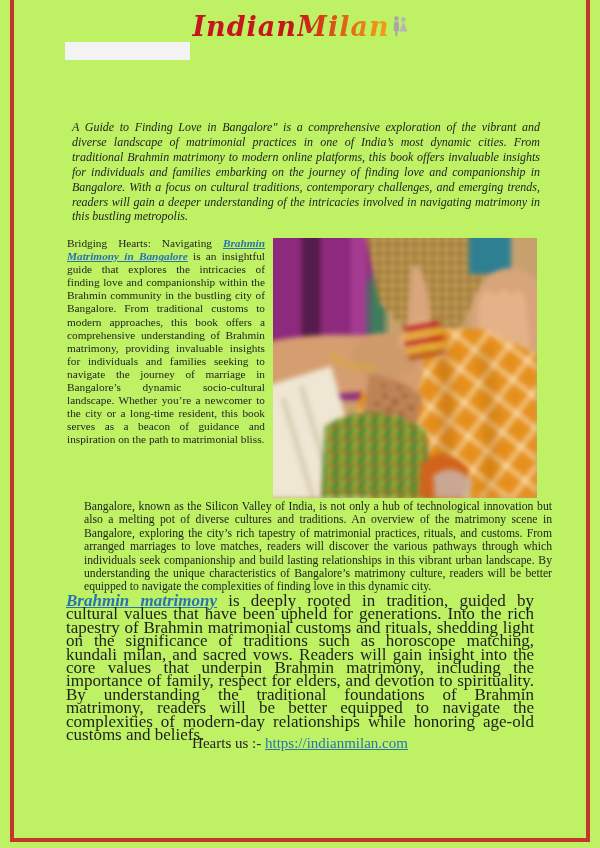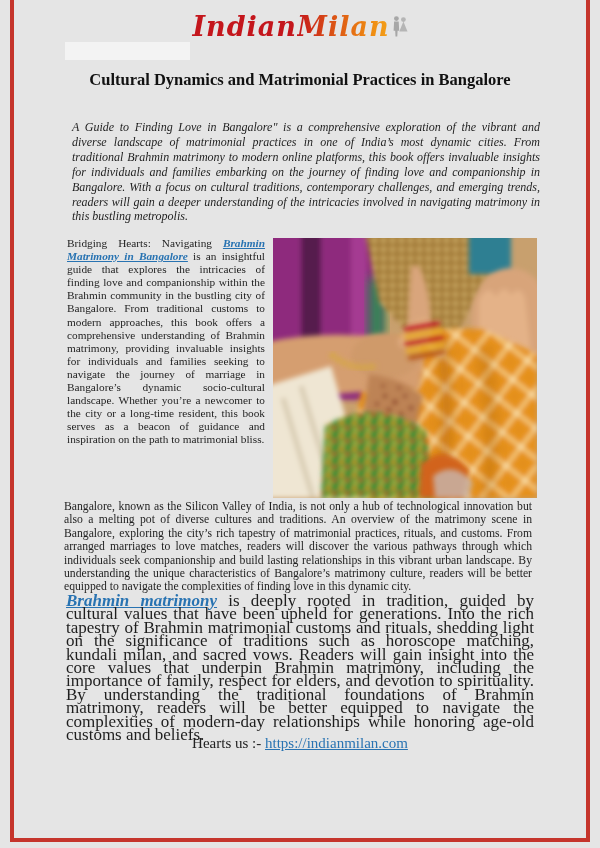--- a/index.html
+++ b/index.html
@@ -1,16 +1,16 @@
 <!DOCTYPE html>
 <html><head>
 <meta charset="utf-8">
 <style>
   html,body{margin:0;padding:0;background:#ffffff;}
-  .page{position:relative;width:600px;height:848px;background:#e5e5e5;overflow:hidden;
+  .page{position:relative;width:600px;height:848px;background:#bef264;overflow:hidden;
         font-family:"Liberation Serif",serif;color:#1e1e1e;}
 
   
   .b-left{position:absolute;left:10px;top:0;width:4px;height:842px;background:#c5352c;}
   .b-right{position:absolute;left:586px;top:0;width:4px;height:842px;background:#c5352c;}
   .b-bottom{position:absolute;left:10px;top:838px;width:580px;height:4px;background:#c5352c;}
 
   .ghost-box{position:absolute;left:65px;top:42px;width:125px;height:18px;background:#f3f3f3;}
 
   .logo{position:absolute;left:0;top:10px;width:100%;text-align:center;
@@ -29,21 +29,21 @@
 
   .intro{position:absolute;left:72px;top:120px;width:468px;margin:0;
          font-size:12px;line-height:14.9px;text-align:justify;font-style:italic;}
 
   .columns{position:absolute;left:67px;top:237px;width:470px;height:262px;}
   .col-text{position:absolute;left:0;top:0;width:198px;margin:0;
             font-size:11.3px;line-height:13.1px;text-align:justify;}
   .photo{position:absolute;left:206px;top:1px;width:264px;height:260px;overflow:hidden;
          background:#c8a06e;}
 
-  .overview{position:absolute;left:64px;top:500px;width:468px;margin:0;
+  .overview{position:absolute;left:84px;top:500px;width:468px;margin:0;
             font-size:11.7px;line-height:13.4px;text-align:justify;}
   .tradition{position:absolute;left:66px;top:594px;width:468px;margin:0;
              font-size:17px;line-height:13.4px;text-align:justify;}
 
   a.link{color:#2873b2;font-weight:bold;font-style:italic;text-decoration:underline;cursor:pointer;}
   .footer{position:absolute;left:0;top:735px;width:100%;text-align:center;font-size:15px;color:#222;}
   a.footer-link{color:#2873b2;font-weight:normal;font-style:normal;text-decoration:underline;cursor:pointer;}
 </style>
 </head>
 <body>
@@ -60,21 +60,20 @@
     <span class="p1">Indian</span><span class="p2">Milan</span><span class="couple"><svg width="16" height="24" viewBox="0 0 16 24" aria-hidden="true">
         <g fill="#a7a7a7">
           <circle cx="4.4" cy="4.6" r="2.4"></circle>
           <path d="M2.1 7.4 h4.6 l0.5 9.4 h-1.6 l-0.3 5.6 h-1.8 l-0.3 -5.6 h-1.6 Z"></path>
           <circle cx="11.4" cy="5.6" r="2.4" fill="#b5b5b5"></circle>
           <path d="M11.4 7.6 l4.1 9.8 h-8.2 Z" fill="#b5b5b5"></path>
         </g>
       </svg></span>
   </div>
 
-  <h1 class="title">Cultural Dynamics and Matrimonial Practices in Bangalore</h1>
 
   <p class="intro">A Guide to Finding Love in Bangalore" is a comprehensive exploration of the vibrant and diverse landscape of matrimonial practices in one of India’s most dynamic cities. From traditional Brahmin matrimony to modern online platforms, this book offers invaluable insights for individuals and families embarking on the journey of finding love and companionship in Bangalore. With a focus on cultural traditions, contemporary challenges, and emerging trends, readers will gain a deeper understanding of the intricacies involved in navigating matrimony in this bustling metropolis.</p>
 
   <div class="columns">
     <p class="col-text"><span>Bridging Hearts: Navigating </span><a class="link" href="#">Brahmin Matrimony in Bangalore</a><span> is an insightful guide that explores the intricacies of finding love and companionship within the Brahmin community in the bustling city of Bangalore. From traditional customs to modern approaches, this book offers a comprehensive understanding of Brahmin matrimony, providing invaluable insights for individuals and families seeking to navigate the journey of marriage in Bangalore’s dynamic socio-cultural landscape. Whether you’re a newcomer to the city or a long-time resident, this book serves as a beacon of guidance and inspiration on the path to matrimonial bliss.</span></p>
 
     <div class="photo" aria-label="Indian wedding scene — groom holding the bride’s henna-decorated hand with red and gold bangles over an ornate orange silk sari, purple drape and flower garlands around">
       <svg viewBox="0 0 264 260" width="264" height="260" aria-hidden="true">
         <defs>
           <filter id="fb1" x="-20%" y="-20%" width="140%" height="140%">

